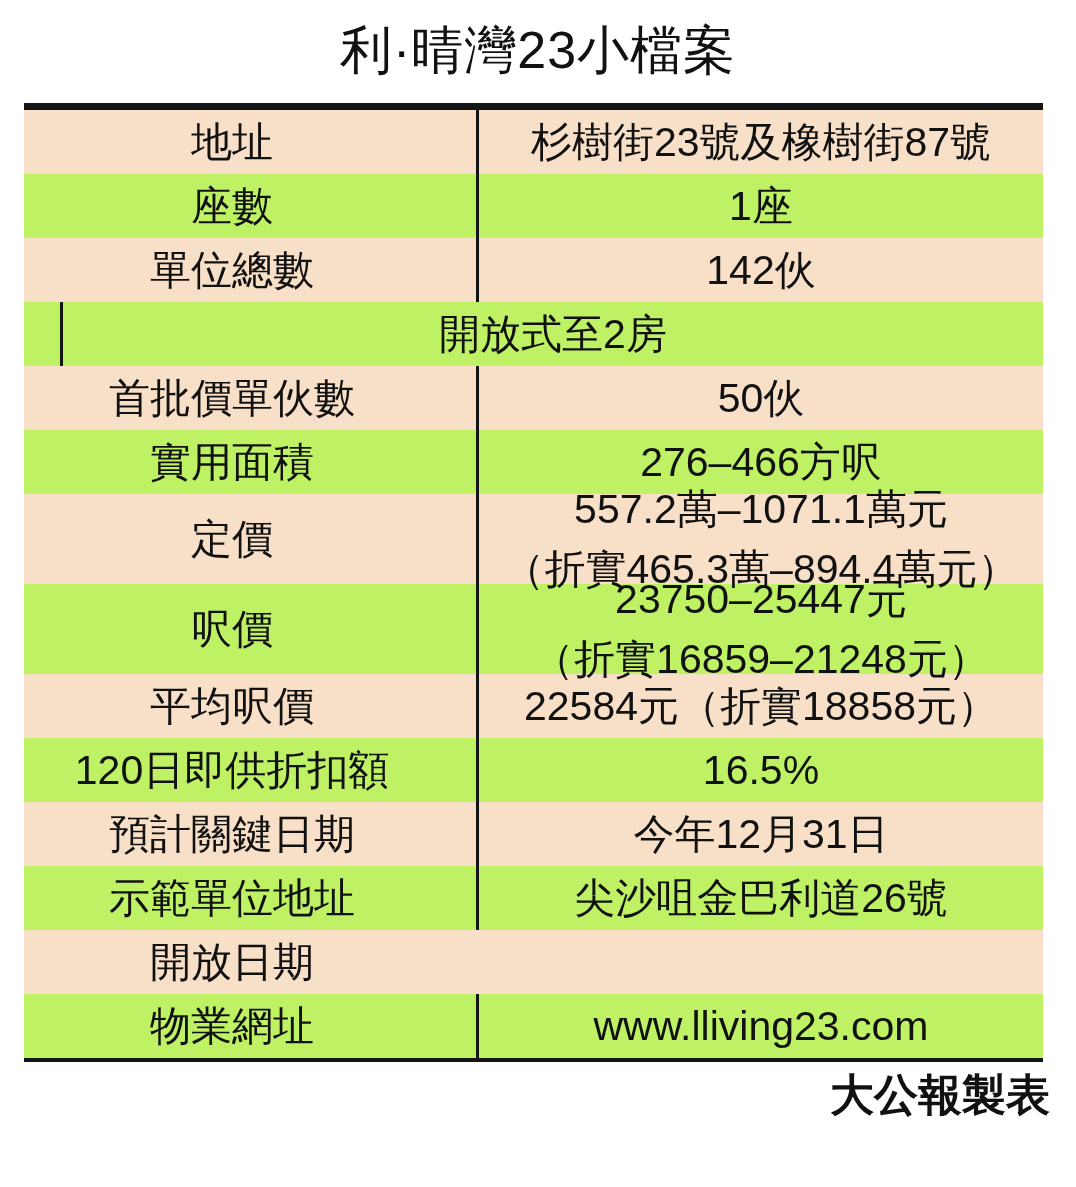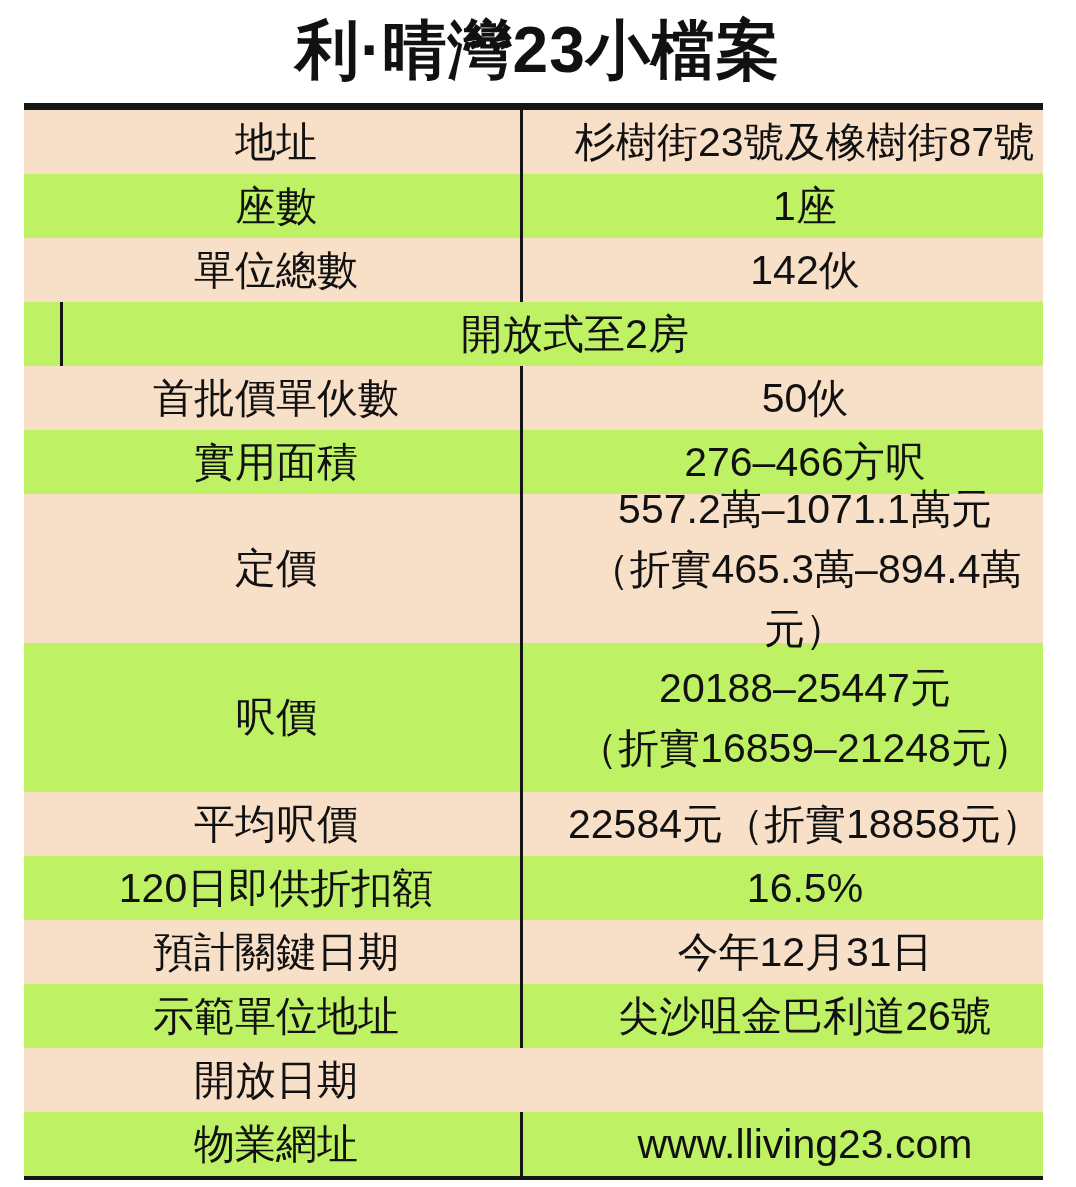--- a/index.html
+++ b/index.html
@@ -11,46 +11,45 @@
     font-family: "Liberation Sans", sans-serif;
     color: #111111;
     overflow: hidden;
   }
   .page { width: 1076px; height: 1187px; position: relative; }
 
   .title {
     height: 103px;
     line-height: 100px;
     text-align: center;
-    font-size: 64px;
-    font-weight: 700;
+    font-size: 52px;
+    font-weight: 400;
     letter-spacing: 1px;
     white-space: nowrap;
   }
 
   .fact-table {
     margin-left: 24px;
     width: 1019px;
     border-top: 7px solid #151515;
     border-bottom: 4px solid #151515;
   }
 
   .row { display: flex; height: 64px; }
-  .row.tall { height: 149px; justify-content: flex-end; }
+  .row.tall { height: 90px; justify-content: flex-end; }
   .row.peach { background: #f8dfc8; }
   .row.white { background: #bef264; }
 
   .cell {
     display: flex;
     align-items: center;
     justify-content: center;
     font-size: 41px;
     font-weight: 500;
     text-align: center;
-    padding-left: 44px;
   }
   .label-cell { width: 416px; }
   .value-cell {
     flex: 1;
     border-left: 3px solid #151515;
     white-space: pre-line;
     line-height: 60px;
     margin-left: 36px;
   }
 
@@ -102,21 +101,21 @@
     </div>
 
     <div class="row peach tall">
       <div class="cell label-cell">定價</div>
       <div class="cell value-cell">557.2萬–1071.1萬元
 （折實465.3萬–894.4萬元）</div>
     </div>
 
     <div class="row white tall">
       <div class="cell label-cell">呎價</div>
-      <div class="cell value-cell">20188–25447元
+      <div class="cell value-cell">23750–25447元
 （折實16859–21248元）</div>
     </div>
 
     <div class="row peach">
       <div class="cell label-cell">平均呎價</div>
       <div class="cell value-cell">22584元（折實18858元）</div>
     </div>
 
     <div class="row white">
       <div class="cell label-cell">120日即供折扣額</div>

